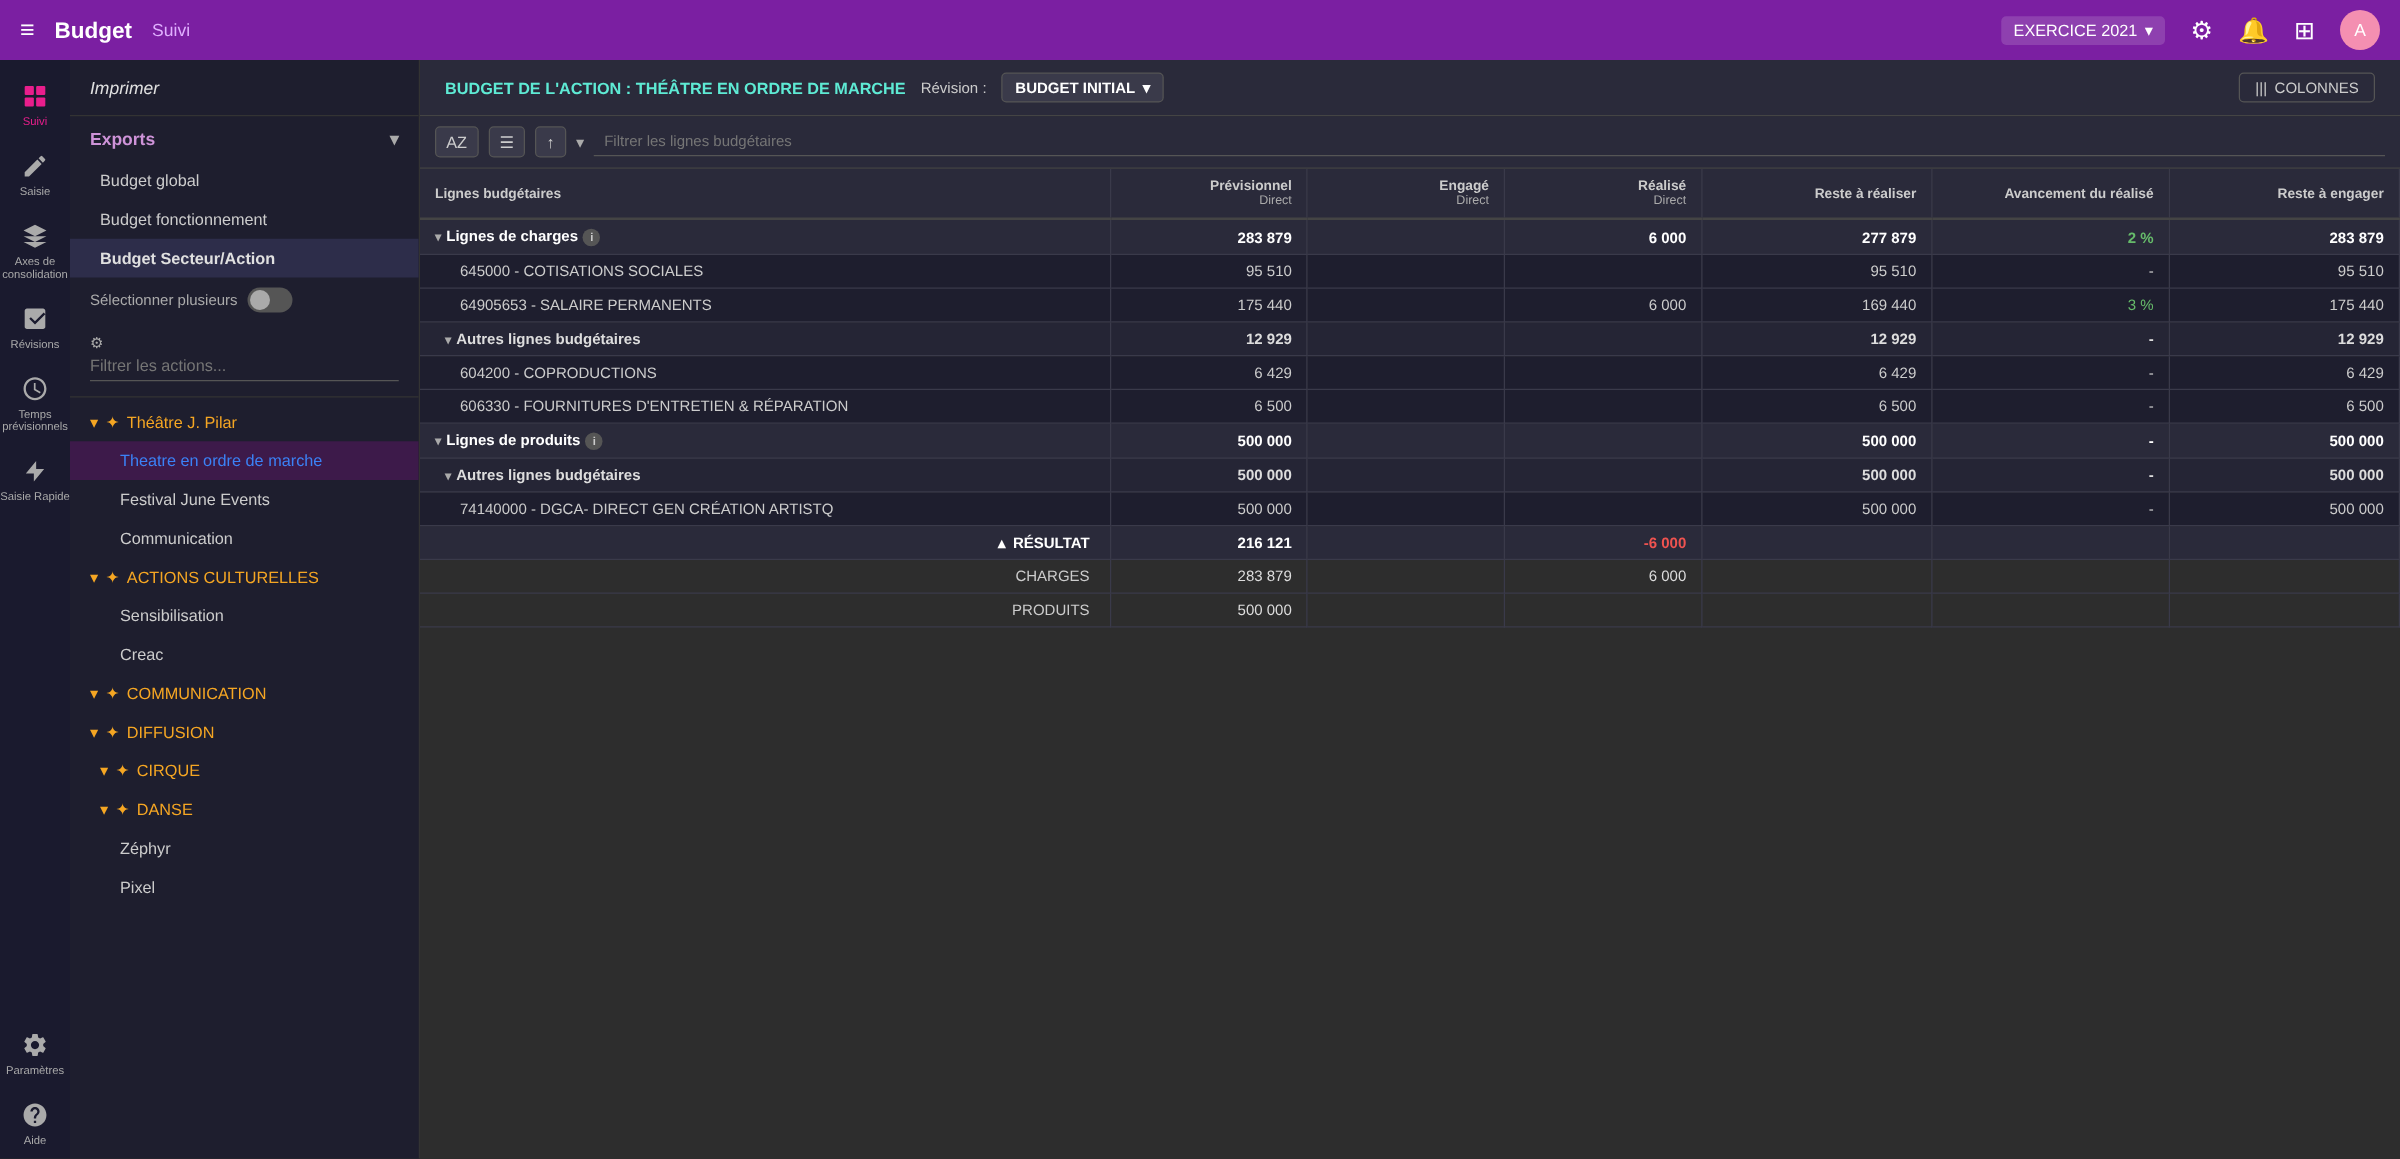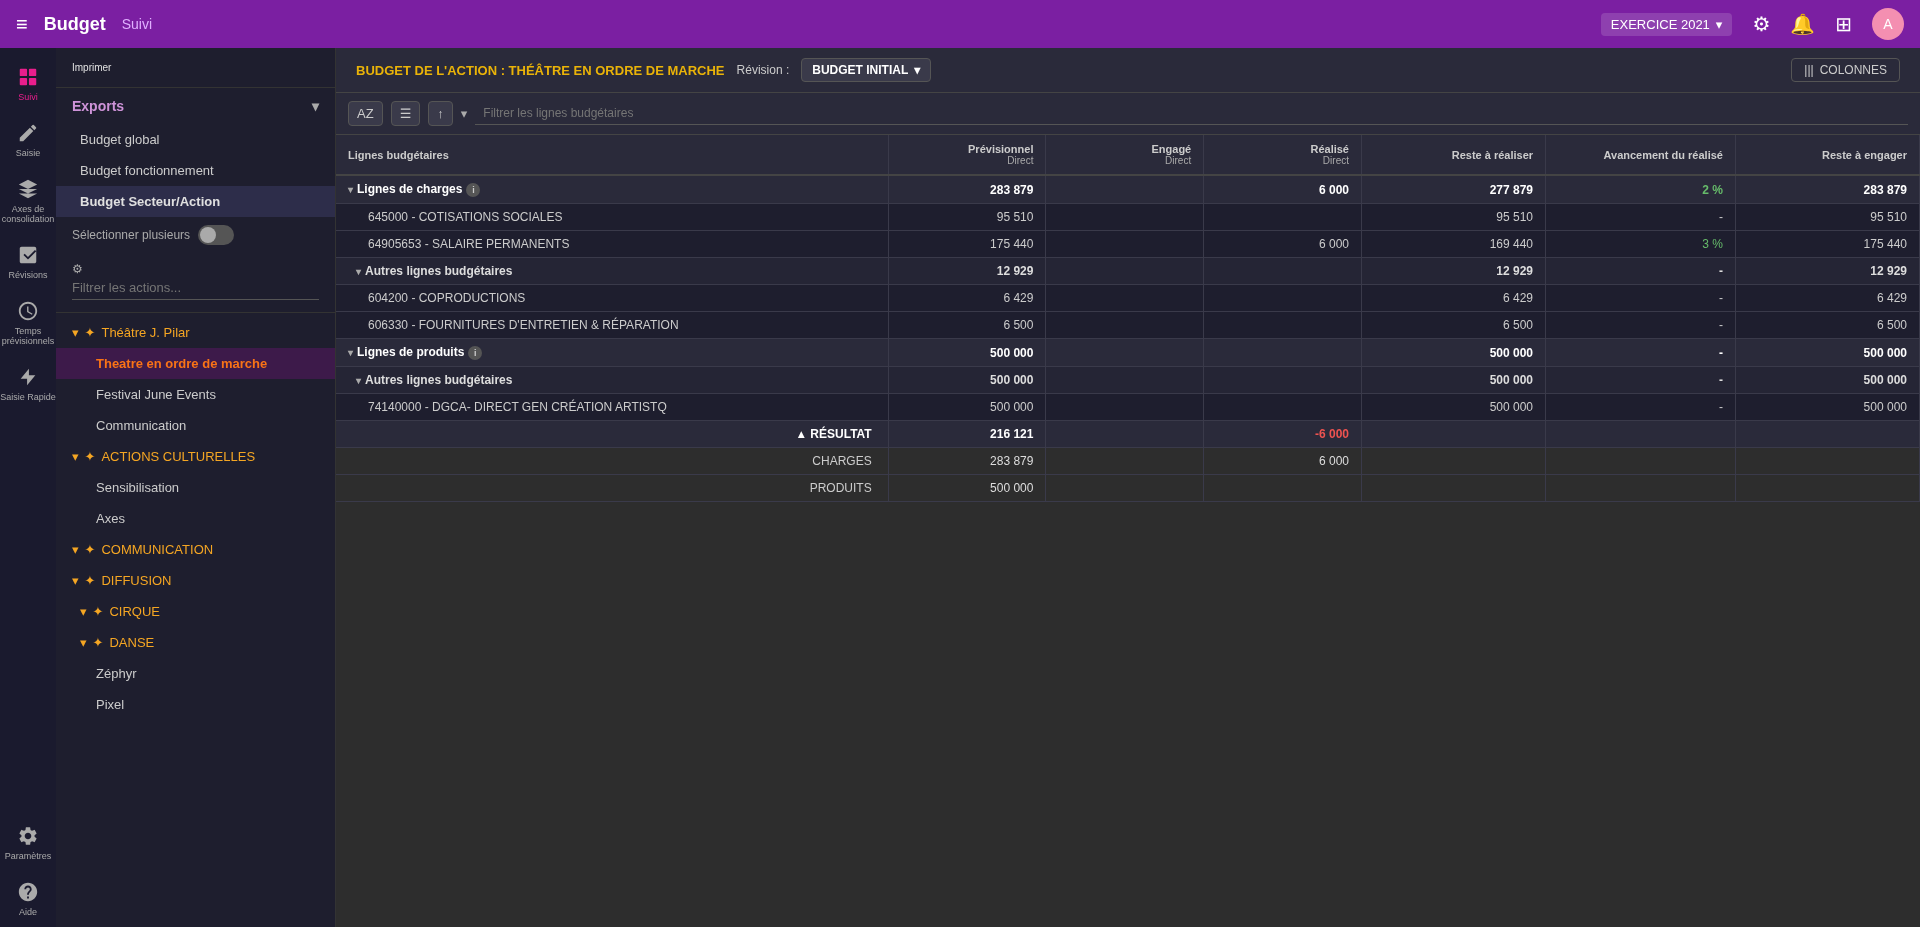--- a/index.html
+++ b/index.html
@@ -27,48 +27,48 @@
     }
     .icon-nav-item { width: 56px; display: flex; flex-direction: column; align-items: center; padding: 10px 0; cursor: pointer; color: #aaa; gap: 4px; font-size: 9px; text-align: center; }
     .icon-nav-item.active { color: #e91e8c; }
     .icon-nav-item svg { width: 22px; height: 22px; }
     .icon-nav-spacer { flex: 1; }
 
     
     .sidebar {
       width: 280px; background: #1e1e2e; border-right: 1px solid #333; overflow-y: auto; padding: 0;
     }
-    .sidebar-print { padding: 14px 16px; color: #e0e0e0; font-size: 10px; cursor: pointer; border-bottom: 1px solid #333; }
+    .sidebar-print { padding: 14px 16px; color: #e0e0e0; font-size: 14px; cursor: pointer; border-bottom: 1px solid #333; font-style: italic; }
     .sidebar-section-header {
       display: flex; align-items: center; justify-content: space-between; padding: 10px 16px; cursor: pointer; color: #ce93d8;
     }
     .sidebar-section-header span { font-size: 14px; font-weight: 600; }
     .sidebar-menu-item {
       padding: 8px 16px; cursor: pointer; color: #ccc; font-size: 13px; display: flex; align-items: center; gap: 6px;
     }
-    .sidebar-menu-item.active { background: #3d1a4a; color: #f97316; font-weight: bold; }
+    .sidebar-menu-item.active { background: #3d1a4a; color: #3b82f6; }
     .sidebar-menu-item.indent1 { padding-left: 24px; }
     .sidebar-menu-item.indent2 { padding-left: 40px; }
     .sidebar-toggle-row { display: flex; align-items: center; padding: 8px 16px; gap: 8px; }
     .sidebar-toggle-label { font-size: 12px; color: #aaa; }
     .toggle-switch { width: 36px; height: 20px; background: #555; border-radius: 10px; position: relative; cursor: pointer; }
     .toggle-switch-thumb { width: 16px; height: 16px; background: #aaa; border-radius: 50%; position: absolute; top: 2px; left: 2px; }
     .sidebar-filter-row { padding: 8px 16px; }
     .sidebar-filter-input { width: 100%; background: transparent; border: none; border-bottom: 1px solid #555; color: #ccc; font-size: 13px; padding: 4px 0; outline: none; }
     .sidebar-divider { border: none; border-top: 1px solid #333; margin: 4px 0; }
     .collapse-arrow { font-size: 10px; color: #aaa; }
 
     
     .main-content { flex: 1; overflow: hidden; display: flex; flex-direction: column; }
 
     
     .action-header {
       display: flex; align-items: center; gap: 12px; padding: 10px 20px; background: #2a2a3a; border-bottom: 1px solid #444; flex-wrap: wrap;
     }
-    .action-title { color: #eab308; font-size: 13px; font-weight: 600; text-transform: uppercase; }
+    .action-title { color: #5eead4; font-size: 13px; font-weight: 600; text-transform: uppercase; }
     .revision-label { color: #ccc; font-size: 12px; }
     .revision-btn { display: flex; align-items: center; gap: 6px; background: #3a3a4a; border: 1px solid #555; border-radius: 4px; padding: 4px 10px; cursor: pointer; color: #fff; font-size: 12px; font-weight: 600; }
     .colonnes-btn { display: flex; align-items: center; gap: 6px; background: transparent; border: 1px solid #555; border-radius: 4px; padding: 4px 12px; cursor: pointer; color: #ccc; font-size: 12px; margin-left: auto; }
 
     
     .budget-area { flex: 1; overflow: auto; padding: 0; }
     .budget-table { width: 100%; border-collapse: collapse; }
     .budget-table th { background: #2a2a3a; color: #ccc; font-size: 11px; font-weight: 600; padding: 8px 12px; text-align: right; border-bottom: 2px solid #444; border-right: 1px solid #3a3a4a; white-space: nowrap; }
     .budget-table th.left { text-align: left; }
     .budget-table td { padding: 6px 12px; border-bottom: 1px solid #3a3a4a; border-right: 1px solid #3a3a4a; font-size: 12px; text-align: right; white-space: nowrap; }
@@ -211,21 +211,21 @@
     <div class="sidebar-menu-item active indent2">Theatre en ordre de marche</div>
     <div class="sidebar-menu-item indent2">Festival June Events</div>
     <div class="sidebar-menu-item indent2">Communication</div>
 
     <div class="sidebar-menu-item" style="color:#f5a623;">
       <span>▾</span>
       <span>✦</span>
       <span>ACTIONS CULTURELLES</span>
     </div>
     <div class="sidebar-menu-item indent2">Sensibilisation</div>
-    <div class="sidebar-menu-item indent2">Axes</div>
+    <div class="sidebar-menu-item indent2">Creac</div>
 
     <div class="sidebar-menu-item" style="color:#f5a623;">
       <span>▾</span>
       <span>✦</span>
       <span>COMMUNICATION</span>
     </div>
 
     <div class="sidebar-menu-item" style="color:#f5a623;">
       <span>▾</span>
       <span>✦</span>

